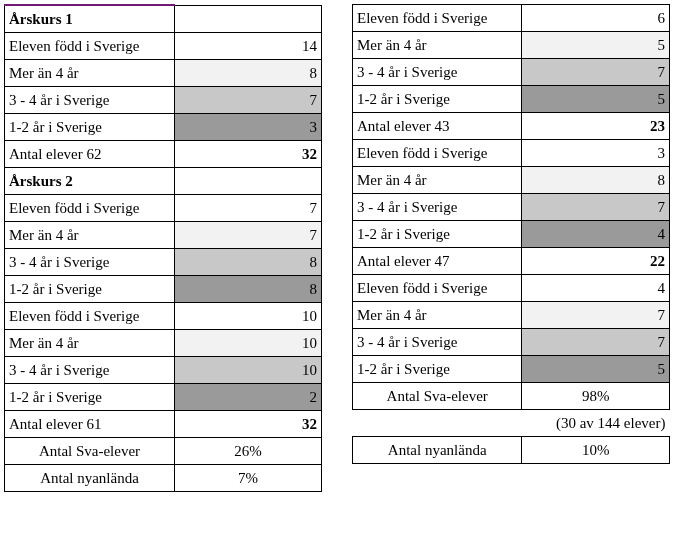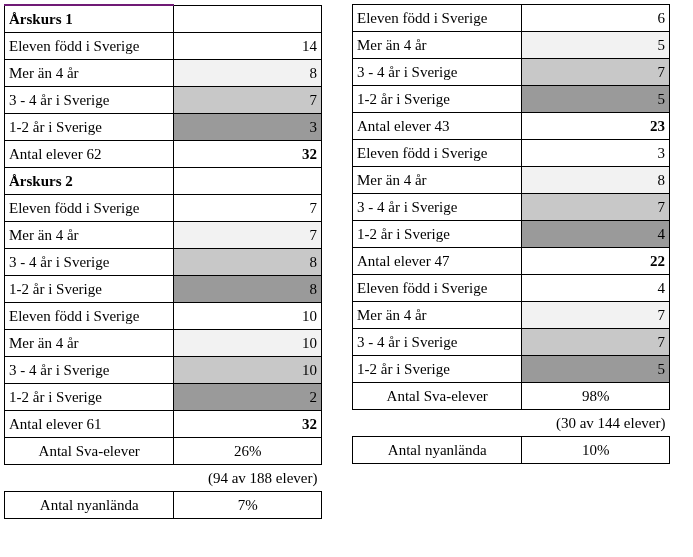--- a/index.html
+++ b/index.html
@@ -154,24 +154,20 @@
           </tr>
       <tr>
             <td class="label">Antal elever 61</td>
             <td class="val bold">32</td>
           </tr>
 
       <tr class="sum">
             <td class="label">Antal Sva-elever</td>
             <td class="val">26%</td>
           </tr>
-      <tr class="note">
-            <td class="label"></td>
-            <td class="val">(94 av 188 elever)</td>
-          </tr>
       <tr class="sum">
             <td class="label">Antal nyanlända</td>
             <td class="val">7%</td>
           </tr>
 
     </tbody>
       </table>
   </div>
 
   <div class="col">

